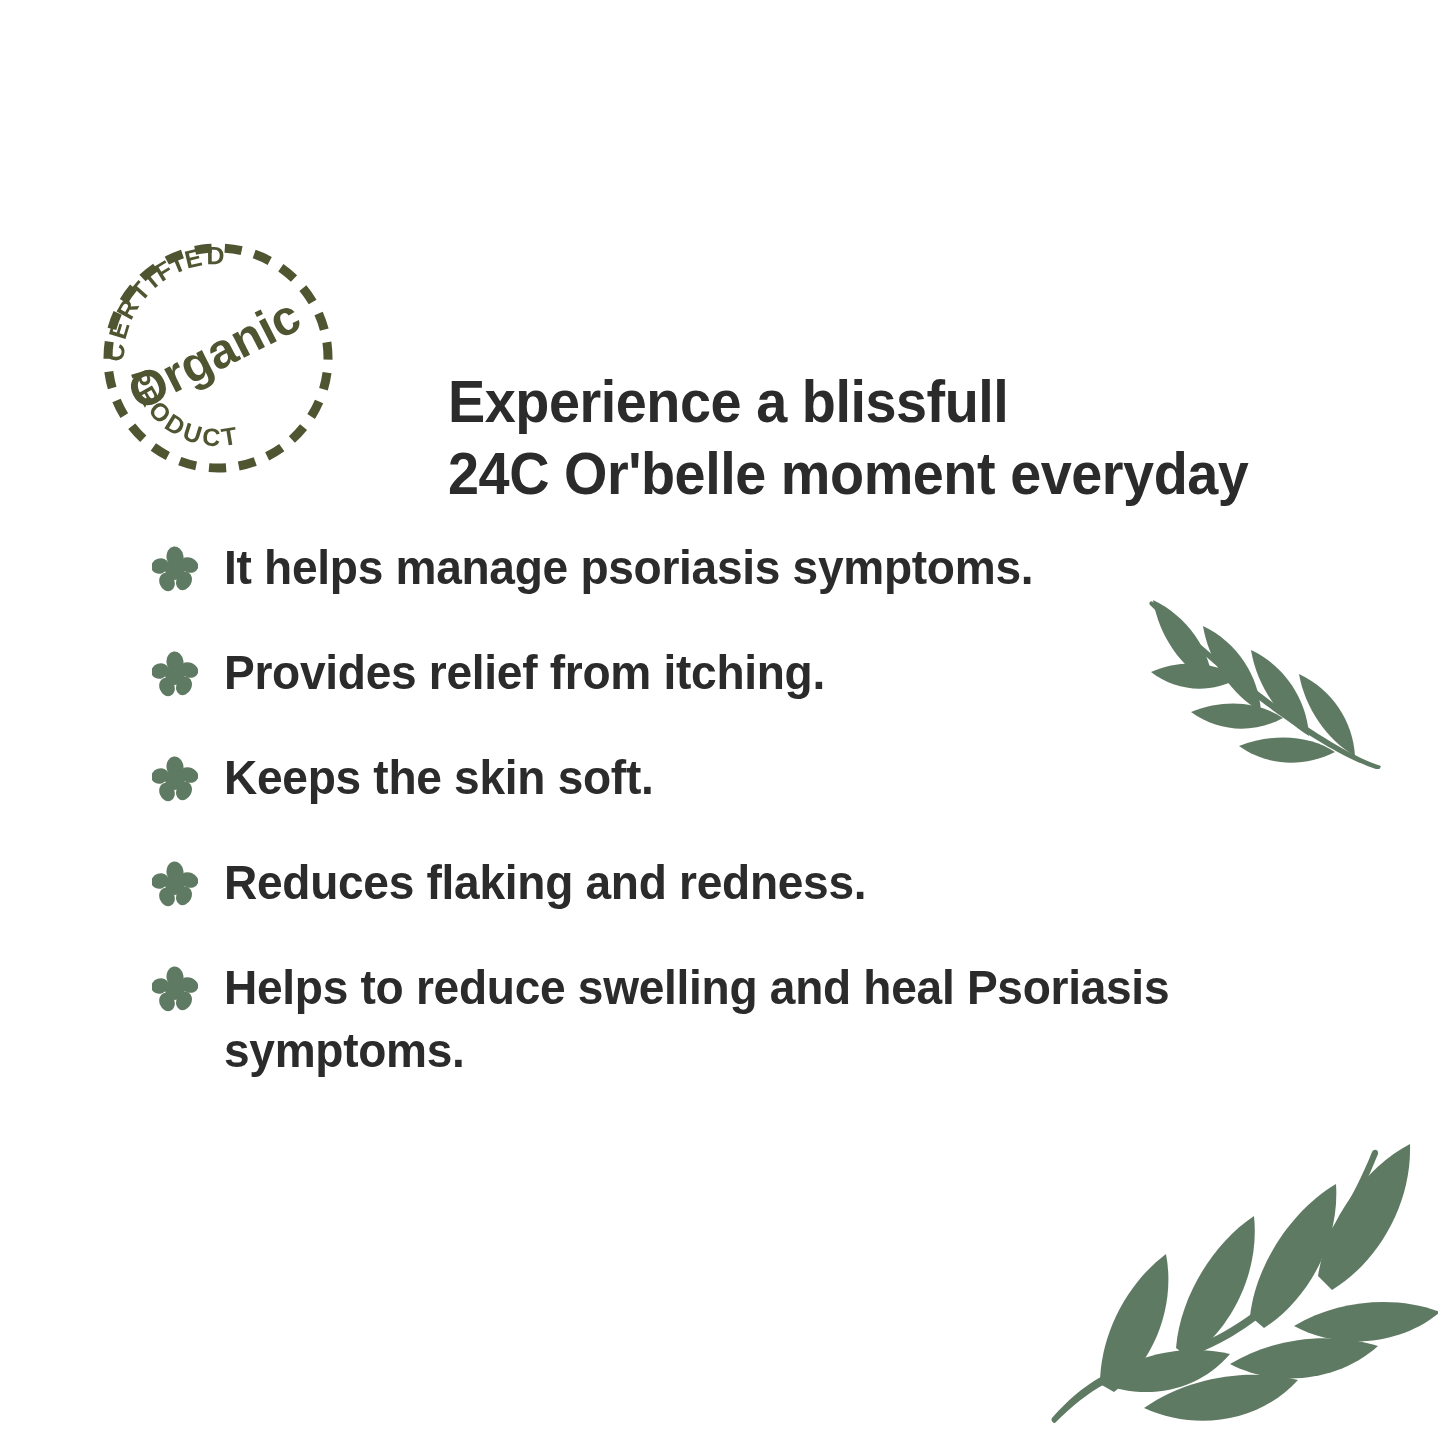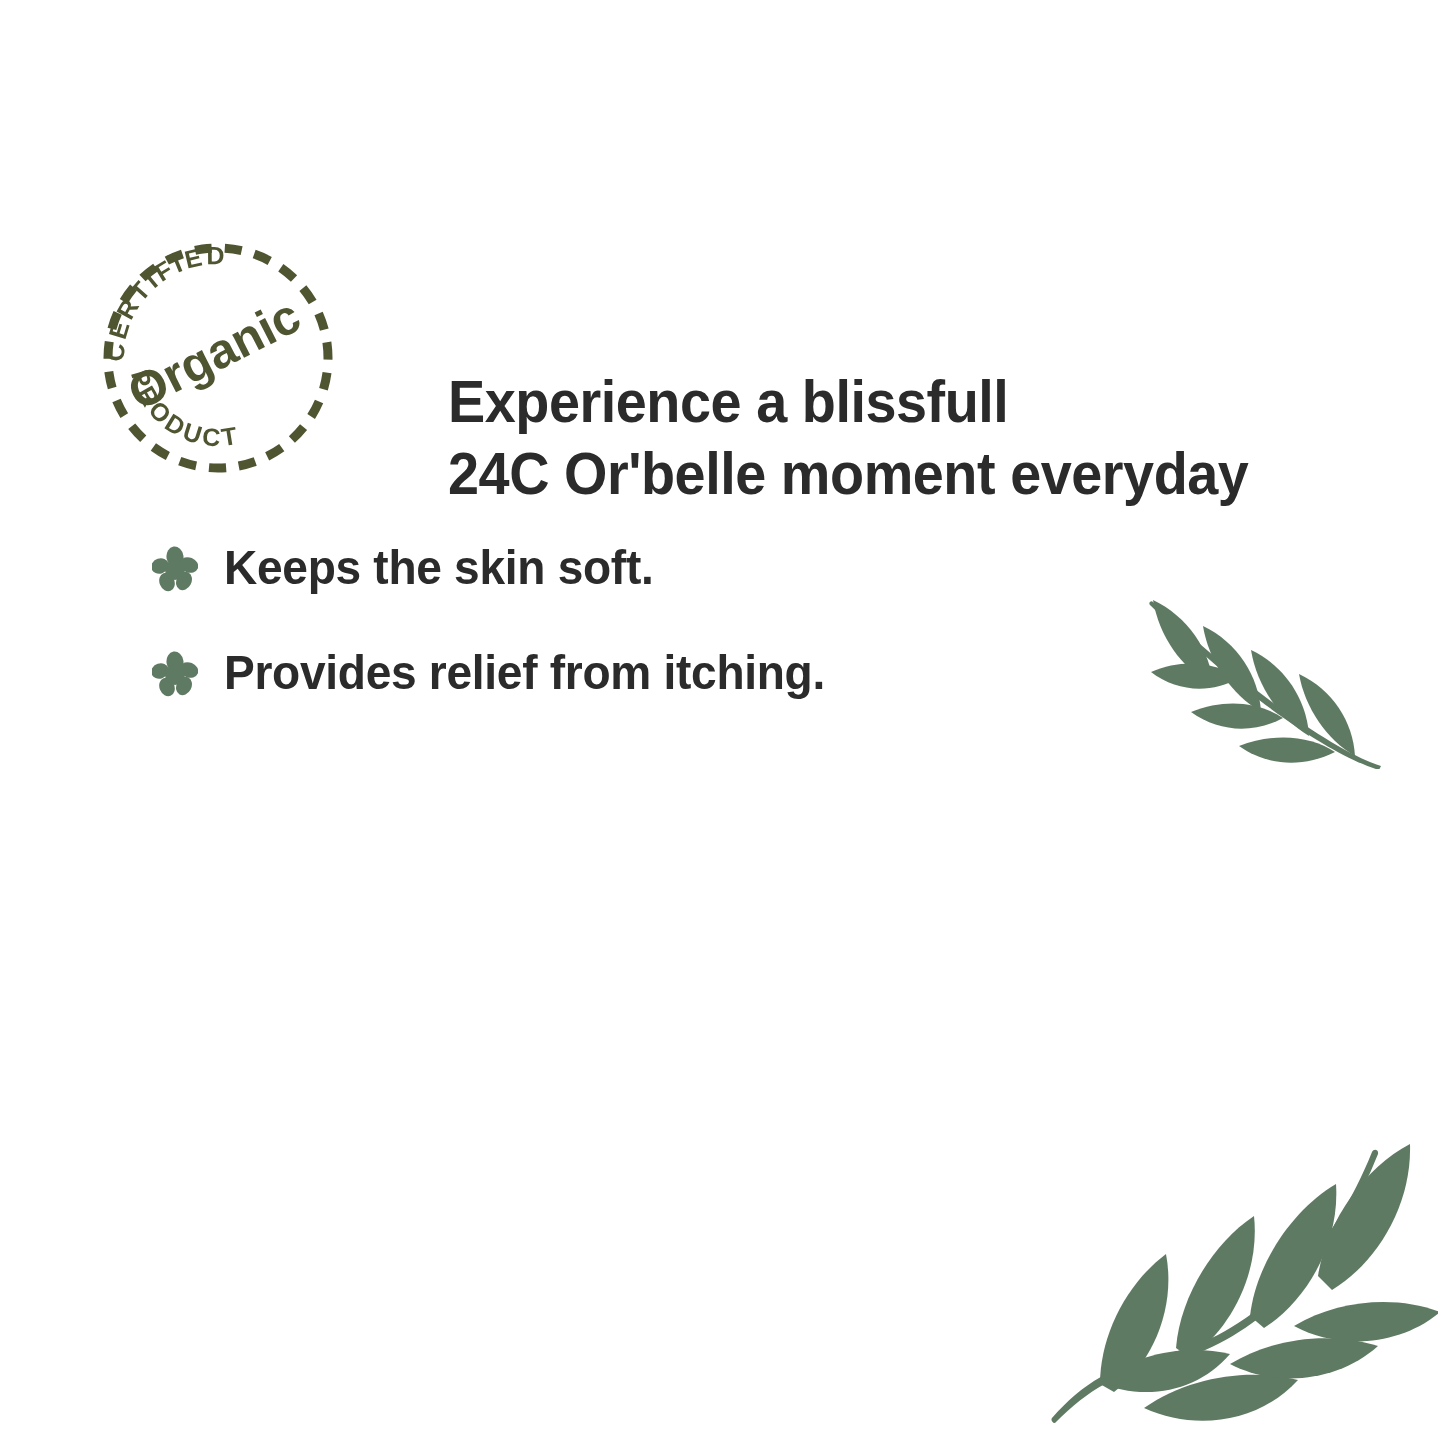--- a/index.html
+++ b/index.html
@@ -113,55 +113,101 @@
     </svg>
   </div>
 
   <h1 id="heading">
     <span class="hline">Experience a blissfull</span>
     <span class="hline">24C Or'belle moment everyday</span>
   </h1>
 
   <div id="benefits">
 
+    <div class="benefit">
+      <span class="bullet">
+        <svg viewBox="0 0 46 46" xmlns="http://www.w3.org/2000/svg" aria-hidden="true">
+          <g fill="#5f7a63">
+            <ellipse cx="23" cy="11" rx="8.5" ry="10.5" transform="rotate(-8 23 11)"></ellipse>
+            <ellipse cx="37" cy="19" rx="9.5" ry="7.5" transform="rotate(22 37 19)"></ellipse>
+            <ellipse cx="32" cy="35" rx="7.5" ry="9.5" transform="rotate(28 32 35)"></ellipse>
+            <ellipse cx="15" cy="36" rx="7.5" ry="9.5" transform="rotate(-22 15 36)"></ellipse>
+            <ellipse cx="8" cy="20" rx="9" ry="7.5" transform="rotate(-18 8 20)"></ellipse>
+            <circle cx="23" cy="24" r="10"></circle>
+          </g>
+        </svg>
+      </span>
+      <span class="btext">It helps manage psoriasis symptoms.</span>
+    </div>
+
+    <div class="benefit">
+      <span class="bullet">
+        <svg viewBox="0 0 46 46" xmlns="http://www.w3.org/2000/svg" aria-hidden="true">
+          <g fill="#5f7a63">
+            <ellipse cx="23" cy="11" rx="8.5" ry="10.5" transform="rotate(-8 23 11)"></ellipse>
+            <ellipse cx="37" cy="19" rx="9.5" ry="7.5" transform="rotate(22 37 19)"></ellipse>
+            <ellipse cx="32" cy="35" rx="7.5" ry="9.5" transform="rotate(28 32 35)"></ellipse>
+            <ellipse cx="15" cy="36" rx="7.5" ry="9.5" transform="rotate(-22 15 36)"></ellipse>
+            <ellipse cx="8" cy="20" rx="9" ry="7.5" transform="rotate(-18 8 20)"></ellipse>
+            <circle cx="23" cy="24" r="10"></circle>
+          </g>
+        </svg>
+      </span>
+      <span class="btext">Provides relief from itching.</span>
+    </div>
 
     <div class="benefit">
       <span class="bullet">
         <svg viewBox="0 0 46 46" xmlns="http://www.w3.org/2000/svg" aria-hidden="true">
           <g fill="#5f7a63">
             <ellipse cx="23" cy="11" rx="8.5" ry="10.5" transform="rotate(-8 23 11)"></ellipse>
             <ellipse cx="37" cy="19" rx="9.5" ry="7.5" transform="rotate(22 37 19)"></ellipse>
             <ellipse cx="32" cy="35" rx="7.5" ry="9.5" transform="rotate(28 32 35)"></ellipse>
             <ellipse cx="15" cy="36" rx="7.5" ry="9.5" transform="rotate(-22 15 36)"></ellipse>
             <ellipse cx="8" cy="20" rx="9" ry="7.5" transform="rotate(-18 8 20)"></ellipse>
             <circle cx="23" cy="24" r="10"></circle>
           </g>
         </svg>
       </span>
       <span class="btext">Keeps the skin soft.</span>
     </div>
 
-    <div class="benefit">
-      <span class="bullet">
-        <svg viewBox="0 0 46 46" xmlns="http://www.w3.org/2000/svg" aria-hidden="true">
-          <g fill="#5f7a63">
-            <ellipse cx="23" cy="11" rx="8.5" ry="10.5" transform="rotate(-8 23 11)"></ellipse>
-            <ellipse cx="37" cy="19" rx="9.5" ry="7.5" transform="rotate(22 37 19)"></ellipse>
-            <ellipse cx="32" cy="35" rx="7.5" ry="9.5" transform="rotate(28 32 35)"></ellipse>
-            <ellipse cx="15" cy="36" rx="7.5" ry="9.5" transform="rotate(-22 15 36)"></ellipse>
-            <ellipse cx="8" cy="20" rx="9" ry="7.5" transform="rotate(-18 8 20)"></ellipse>
-            <circle cx="23" cy="24" r="10"></circle>
-          </g>
-        </svg>
-      </span>
-      <span class="btext">Provides relief from itching.</span>
-    </div>
-
-
-
+
+    <div class="benefit">
+      <span class="bullet">
+        <svg viewBox="0 0 46 46" xmlns="http://www.w3.org/2000/svg" aria-hidden="true">
+          <g fill="#5f7a63">
+            <ellipse cx="23" cy="11" rx="8.5" ry="10.5" transform="rotate(-8 23 11)"></ellipse>
+            <ellipse cx="37" cy="19" rx="9.5" ry="7.5" transform="rotate(22 37 19)"></ellipse>
+            <ellipse cx="32" cy="35" rx="7.5" ry="9.5" transform="rotate(28 32 35)"></ellipse>
+            <ellipse cx="15" cy="36" rx="7.5" ry="9.5" transform="rotate(-22 15 36)"></ellipse>
+            <ellipse cx="8" cy="20" rx="9" ry="7.5" transform="rotate(-18 8 20)"></ellipse>
+            <circle cx="23" cy="24" r="10"></circle>
+          </g>
+        </svg>
+      </span>
+      <span class="btext">Reduces flaking and redness.</span>
+    </div>
+
+    <div class="benefit">
+      <span class="bullet">
+        <svg viewBox="0 0 46 46" xmlns="http://www.w3.org/2000/svg" aria-hidden="true">
+          <g fill="#5f7a63">
+            <ellipse cx="23" cy="11" rx="8.5" ry="10.5" transform="rotate(-8 23 11)"></ellipse>
+            <ellipse cx="37" cy="19" rx="9.5" ry="7.5" transform="rotate(22 37 19)"></ellipse>
+            <ellipse cx="32" cy="35" rx="7.5" ry="9.5" transform="rotate(28 32 35)"></ellipse>
+            <ellipse cx="15" cy="36" rx="7.5" ry="9.5" transform="rotate(-22 15 36)"></ellipse>
+            <ellipse cx="8" cy="20" rx="9" ry="7.5" transform="rotate(-18 8 20)"></ellipse>
+            <circle cx="23" cy="24" r="10"></circle>
+          </g>
+        </svg>
+      </span>
+      <span class="btext">Helps to reduce swelling and heal Psoriasis
+symptoms.</span>
+    </div>
 
   </div>
 
   <div class="branch" id="branch-top">
     <svg viewBox="0 0 245 175" xmlns="http://www.w3.org/2000/svg" aria-hidden="true">
       <g fill="#5f7a63">
 
         <path d="M238 172 C 200 160 120 110 10 8 C 8 6 5 9 7 11 C 115 116 196 164 236 176 Z"></path>
 
         <path d="M8 78 C 40 64 72 68 96 84 C 68 100 34 98 8 78 Z"></path>

